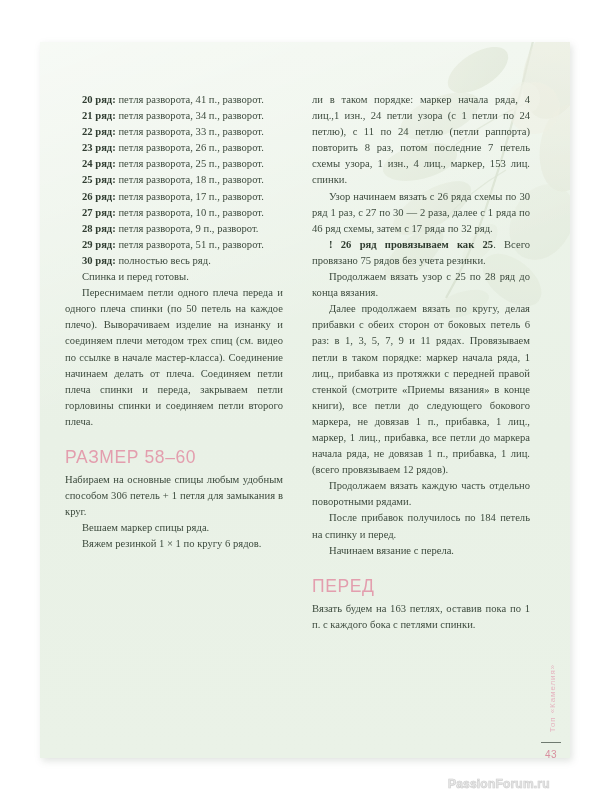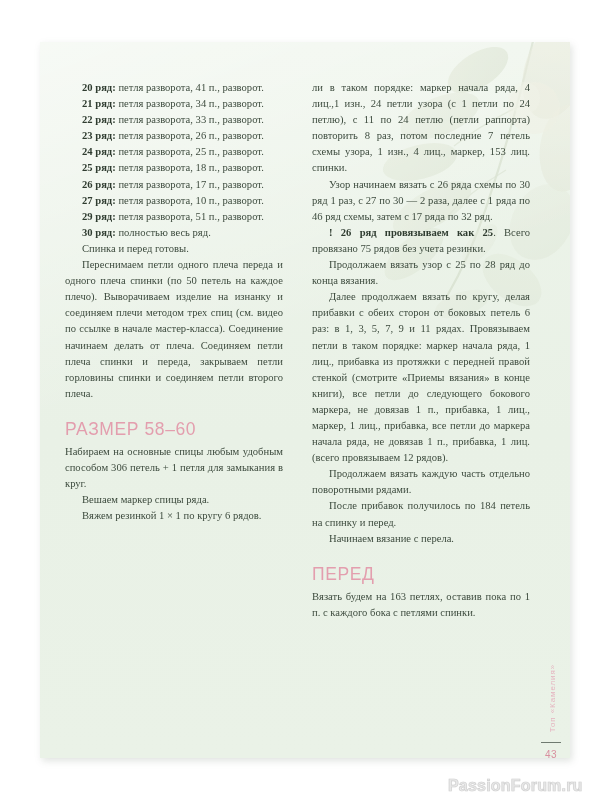--- a/index.html
+++ b/index.html
@@ -52,21 +52,21 @@
     width: 260px;
     height: 330px;
     opacity: 0.55;
     pointer-events: none;
   }
   #leaf-art svg { display:block; width:100%; height:100%; }
 
   
   .columns {
     position: absolute;
-    left: 0; top: 0;
+    left: 0; top: 12px;
     width: 530px;
     height: 716px;
   }
   .col {
     position: absolute;
     top: 38px;
     width: 218px;
   }
   .col-left  { left: 25px; }
   .col-right { left: 272px; }
@@ -140,21 +140,21 @@
     color: #d98f9f;
     letter-spacing: 0.5px;
   }
 
   
   #watermark {
     position: absolute;
     left: 448px;
     top: 777px;
     font-family: "Liberation Sans", "DejaVu Sans", sans-serif;
-    font-size: 16px;
+    font-size: 12px;
     font-weight: bold;
     letter-spacing: 0.2px;
     color: rgba(255,255,255,0.0);
     -webkit-text-stroke: 0.7px rgba(205,205,205,0.95);
     text-shadow: 0 0 1px rgba(225,225,225,0.8);
     white-space: nowrap;
     pointer-events: none;
   }
 </style>
 </head>
@@ -211,20 +211,21 @@
     <div class="columns">
       <div class="col col-left" id="col-left">
           <p class="body"><b>20 ряд:</b> петля разворота, 41 п., разворот.</p>
           <p class="body"><b>21 ряд:</b> петля разворота, 34 п., разворот.</p>
           <p class="body"><b>22 ряд:</b> петля разворота, 33 п., разворот.</p>
           <p class="body"><b>23 ряд:</b> петля разворота, 26 п., разворот.</p>
           <p class="body"><b>24 ряд:</b> петля разворота, 25 п., разворот.</p>
           <p class="body"><b>25 ряд:</b> петля разворота, 18 п., разворот.</p>
           <p class="body"><b>26 ряд:</b> петля разворота, 17 п., разворот.</p>
           <p class="body"><b>27 ряд:</b> петля разворота, 10 п., разворот.</p>
+          <p class="body"><b>28 ряд:</b> петля разворота, 9 п., разворот.</p>
           <p class="body"><b>29 ряд:</b> петля разворота, 51 п., разворот.</p>
           <p class="body"><b>30 ряд:</b> полностью весь ряд.</p>
           <p class="body">Спинка и перед готовы.</p>
           <p class="body">Переснимаем петли одного плеча переда и одного плеча спинки (по 50 петель на каждое плечо). Выворачиваем изделие на изнанку и соединяем плечи методом трех спиц (см. видео по ссылке в начале мастер-класса). Соединение начинаем делать от плеча. Соединяем петли плеча спинки и переда, закрываем петли горловины спинки и соединяем петли второго плеча.</p>
           <h2 class="section-head">РАЗМЕР 58–60</h2>
           <p class="body noindent">Набираем на основные спицы любым удобным способом 306 петель + 1 петля для замыкания в круг.</p>
           <p class="body">Вешаем маркер спицы ряда.</p>
           <p class="body">Вяжем резинкой 1 × 1 по кругу 6 рядов.</p>
         </div>
       <div class="col col-right" id="col-right">

